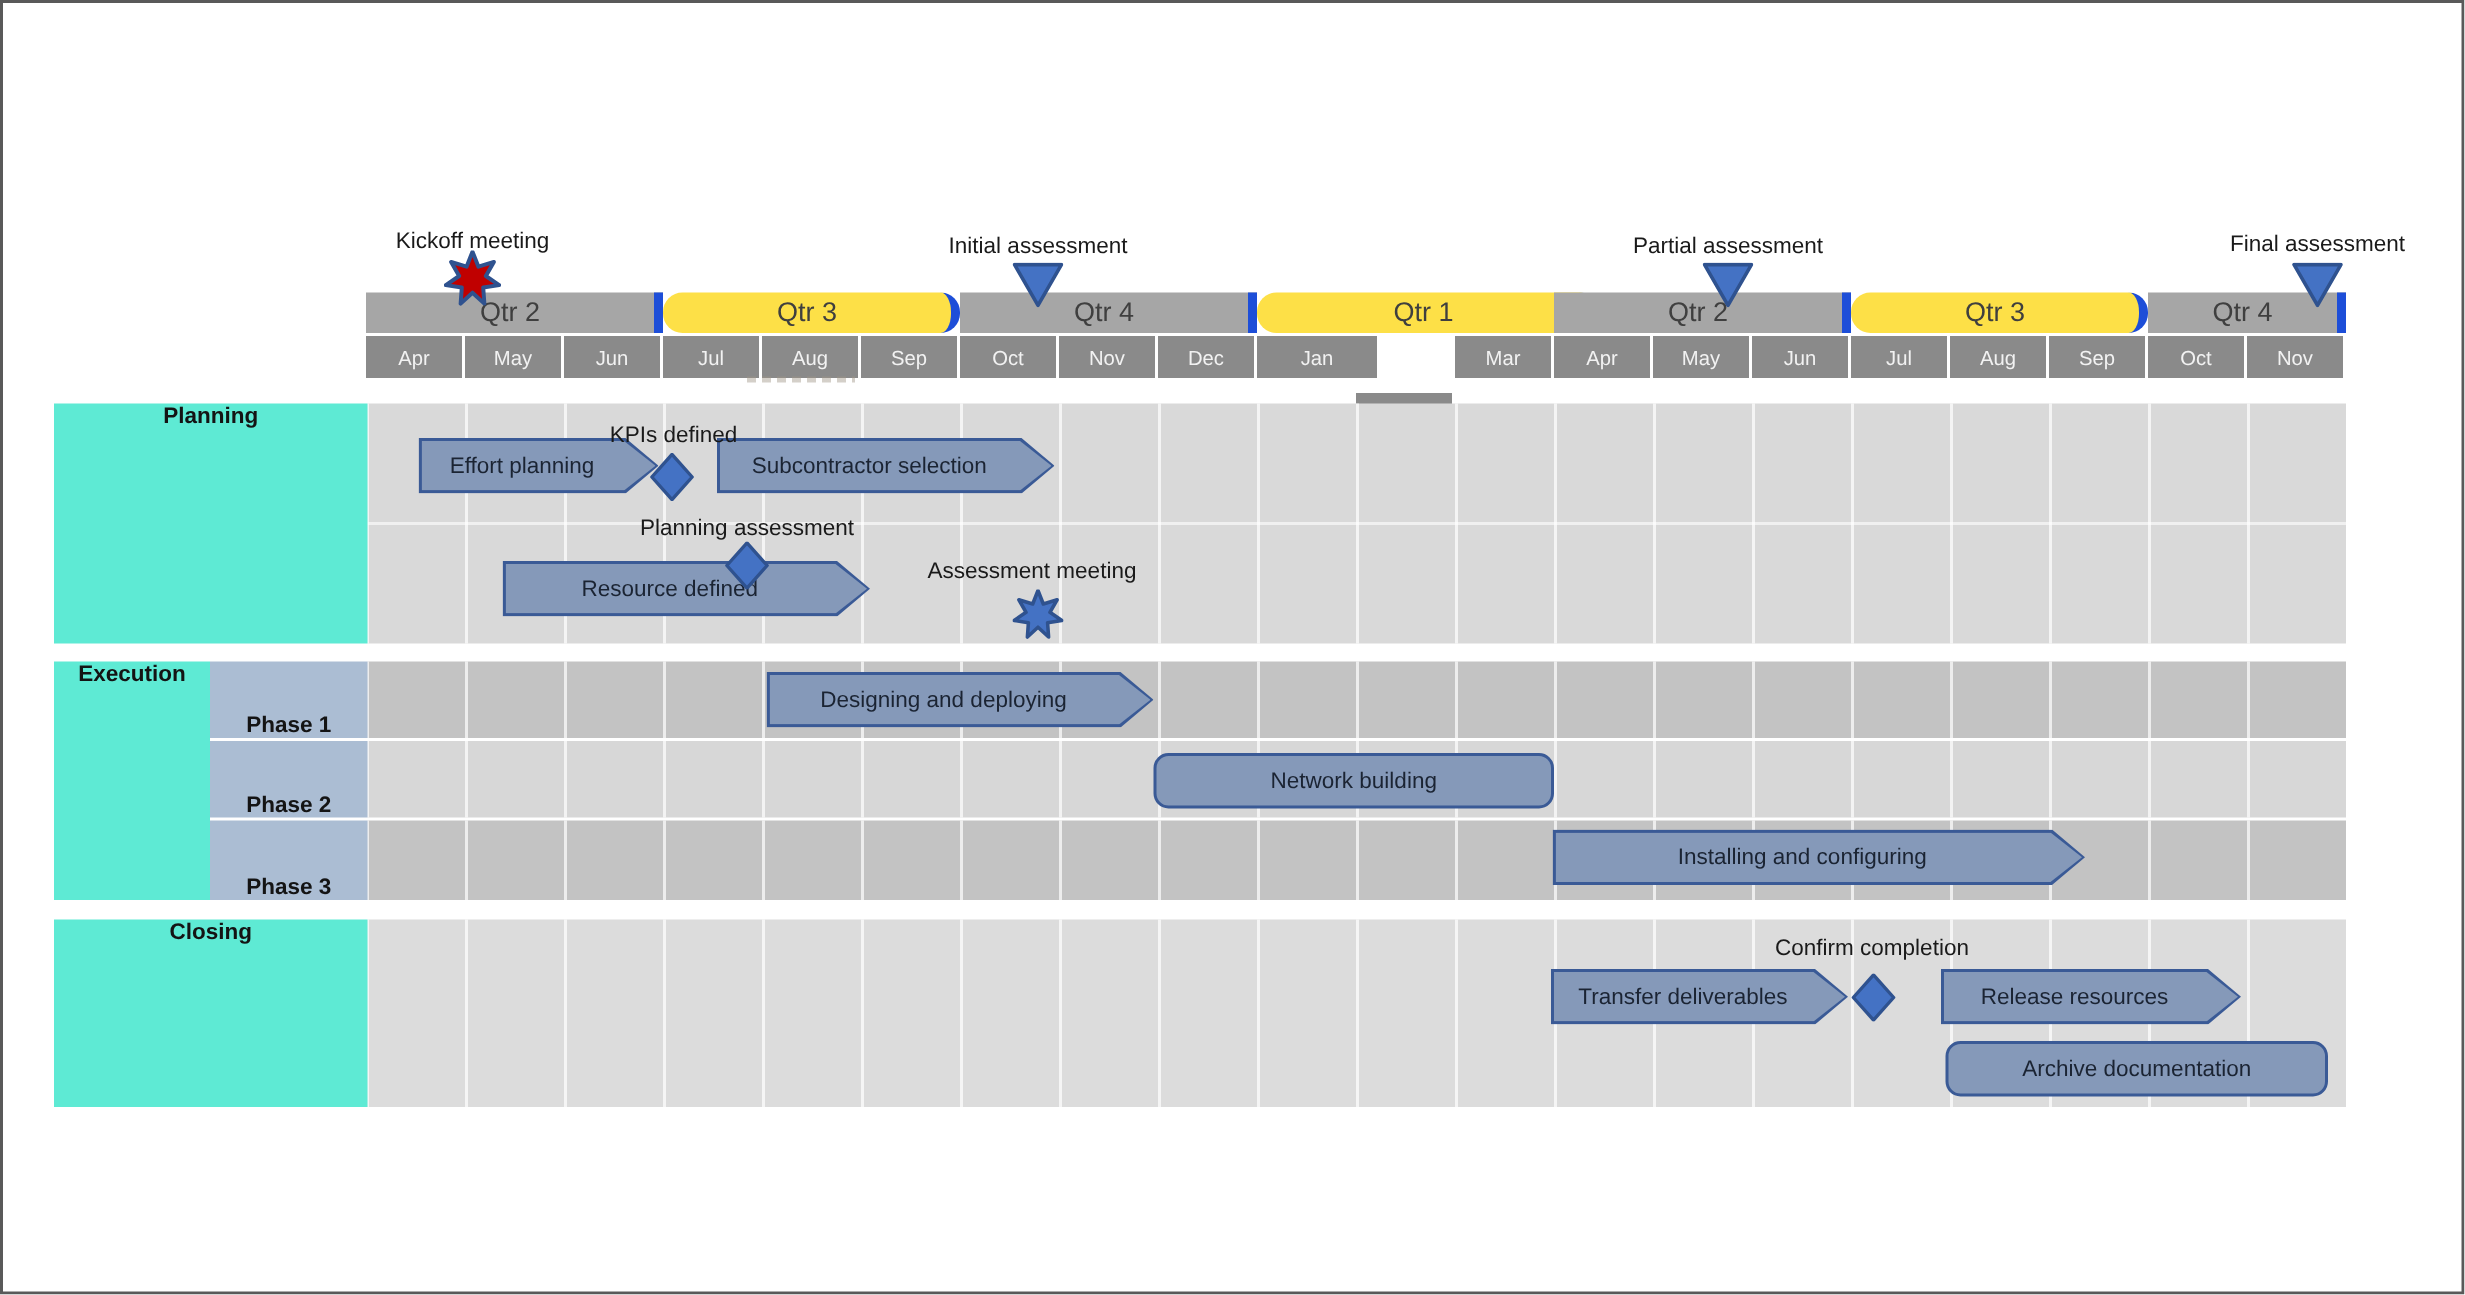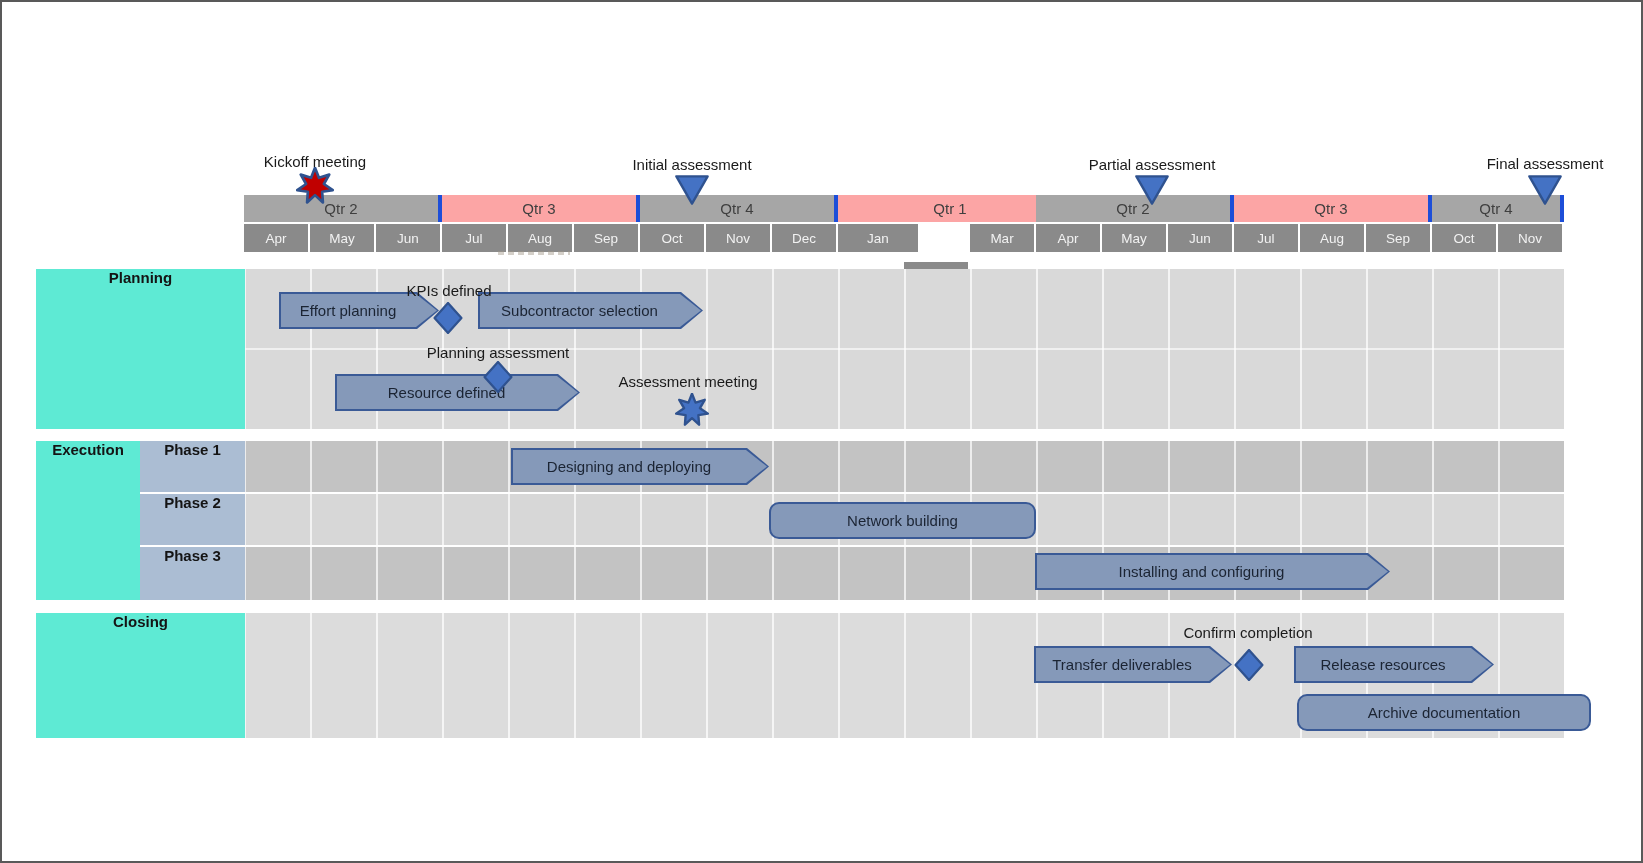--- a/index.html
+++ b/index.html
@@ -1,31 +1,31 @@
 <!DOCTYPE html>
 <html><head>
 <meta charset="utf-8">
 <style>
   html,body{margin:0;padding:0;background:#fff;}
   body{font-family:"Liberation Sans","DejaVu Sans",sans-serif;}
   #canvas{position:relative;width:1643px;height:863px;background:#ffffff;
           border:2px solid #595959;box-sizing:border-box;overflow:hidden;}
   .abs{position:absolute;}
   .qcell{position:absolute;top:193px;height:27px;display:flex;align-items:center;justify-content:center;
-         font-size:15px;color:#3f3f3f;box-sizing:border-box;border-right:4px solid #1d4ed8;}
+         font-size:18px;color:#3f3f3f;box-sizing:border-box;border-right:6px solid #1d4ed8;}
   .qcell.dark{background:#a6a6a6;}
-  .qcell.light{background:#fca5a5;}
+  .qcell.light{background:#fde047;border-radius:13px;}
   .mcell{position:absolute;top:222px;height:28px;background:#8a8a8a;display:flex;align-items:center;justify-content:center;
          font-size:13.5px;color:#f2f2f2;box-sizing:border-box;border-right:2px solid #ffffff;}
   .rowbg{position:absolute;left:243px;width:1319px;
          background-image:linear-gradient(to right, rgba(255,255,255,0.7) 0 2px, transparent 2px);
          background-size:66px 100%;background-position:65px 0;}
   .laneblock{position:absolute;background:#5eead4;display:flex;align-items:flex-start;justify-content:center;
              font-size:15px;font-weight:bold;color:#141414;}
-  .phaseblock{position:absolute;background:#abbdd3;display:flex;align-items:flex-start;justify-content:center;
+  .phaseblock{position:absolute;background:#abbdd3;display:flex;align-items:flex-end;justify-content:center;
               font-size:15px;font-weight:bold;color:#141414;}
   .bar{position:absolute;height:37px;}
   .bar .txt{position:absolute;inset:0;display:flex;align-items:center;justify-content:center;
             font-size:15px;color:#1b2433;white-space:nowrap;z-index:3;}
   .bar.arrow .shell{position:absolute;inset:0;background:#3a5a96;
       clip-path:polygon(0 0, calc(100% - 22px) 0, 100% 50%, calc(100% - 22px) 100%, 0 100%);}
   .bar.arrow .fill{position:absolute;inset:2px;background:#8599b9;
       clip-path:polygon(0 0, calc(100% - 21px) 0, 100% 50%, calc(100% - 21px) 100%, 0 100%);}
   .bar.arrow .txt{padding-right:22px;}
   .bar.rounded .shell{position:absolute;inset:0;background:#8599b9;border:2px solid #3a5a96;border-radius:10px;box-sizing:border-box;}
@@ -202,21 +202,21 @@
       <div class="bar arrow" style="left: 1032px; top: 644px; width: 198px;">
         <div class="shell"></div>
         <div class="fill"></div>
         <div class="txt">Transfer deliverables</div>
       </div>
       <div class="bar arrow" style="left: 1292px; top: 644px; width: 200px;">
         <div class="shell"></div>
         <div class="fill"></div>
         <div class="txt">Release resources</div>
       </div>
-      <div class="bar rounded" style="left: 1295px; top: 692px; width: 294px;">
+      <div class="bar rounded" style="left: 1295px; top: 692px; width: 255px;">
         <div class="shell"></div>
         <div class="txt">Archive documentation</div>
       </div>
     </div>
   <div id="inline-milestones">
       <div class="mlabel" style="left: 447px; top: 288px;">KPIs defined</div>
       <div class="marker" style="left: 446px; top: 316px;"><svg width="32" height="32" viewBox="0 0 90 100">
           <polygon points="45,3 87,50 45,97 3,50" fill="#4472c4" stroke="#2f528f" stroke-width="7" stroke-linejoin="round"></polygon>
         </svg></div>
       <div class="mlabel" style="left: 496px; top: 350px;">Planning assessment</div>

